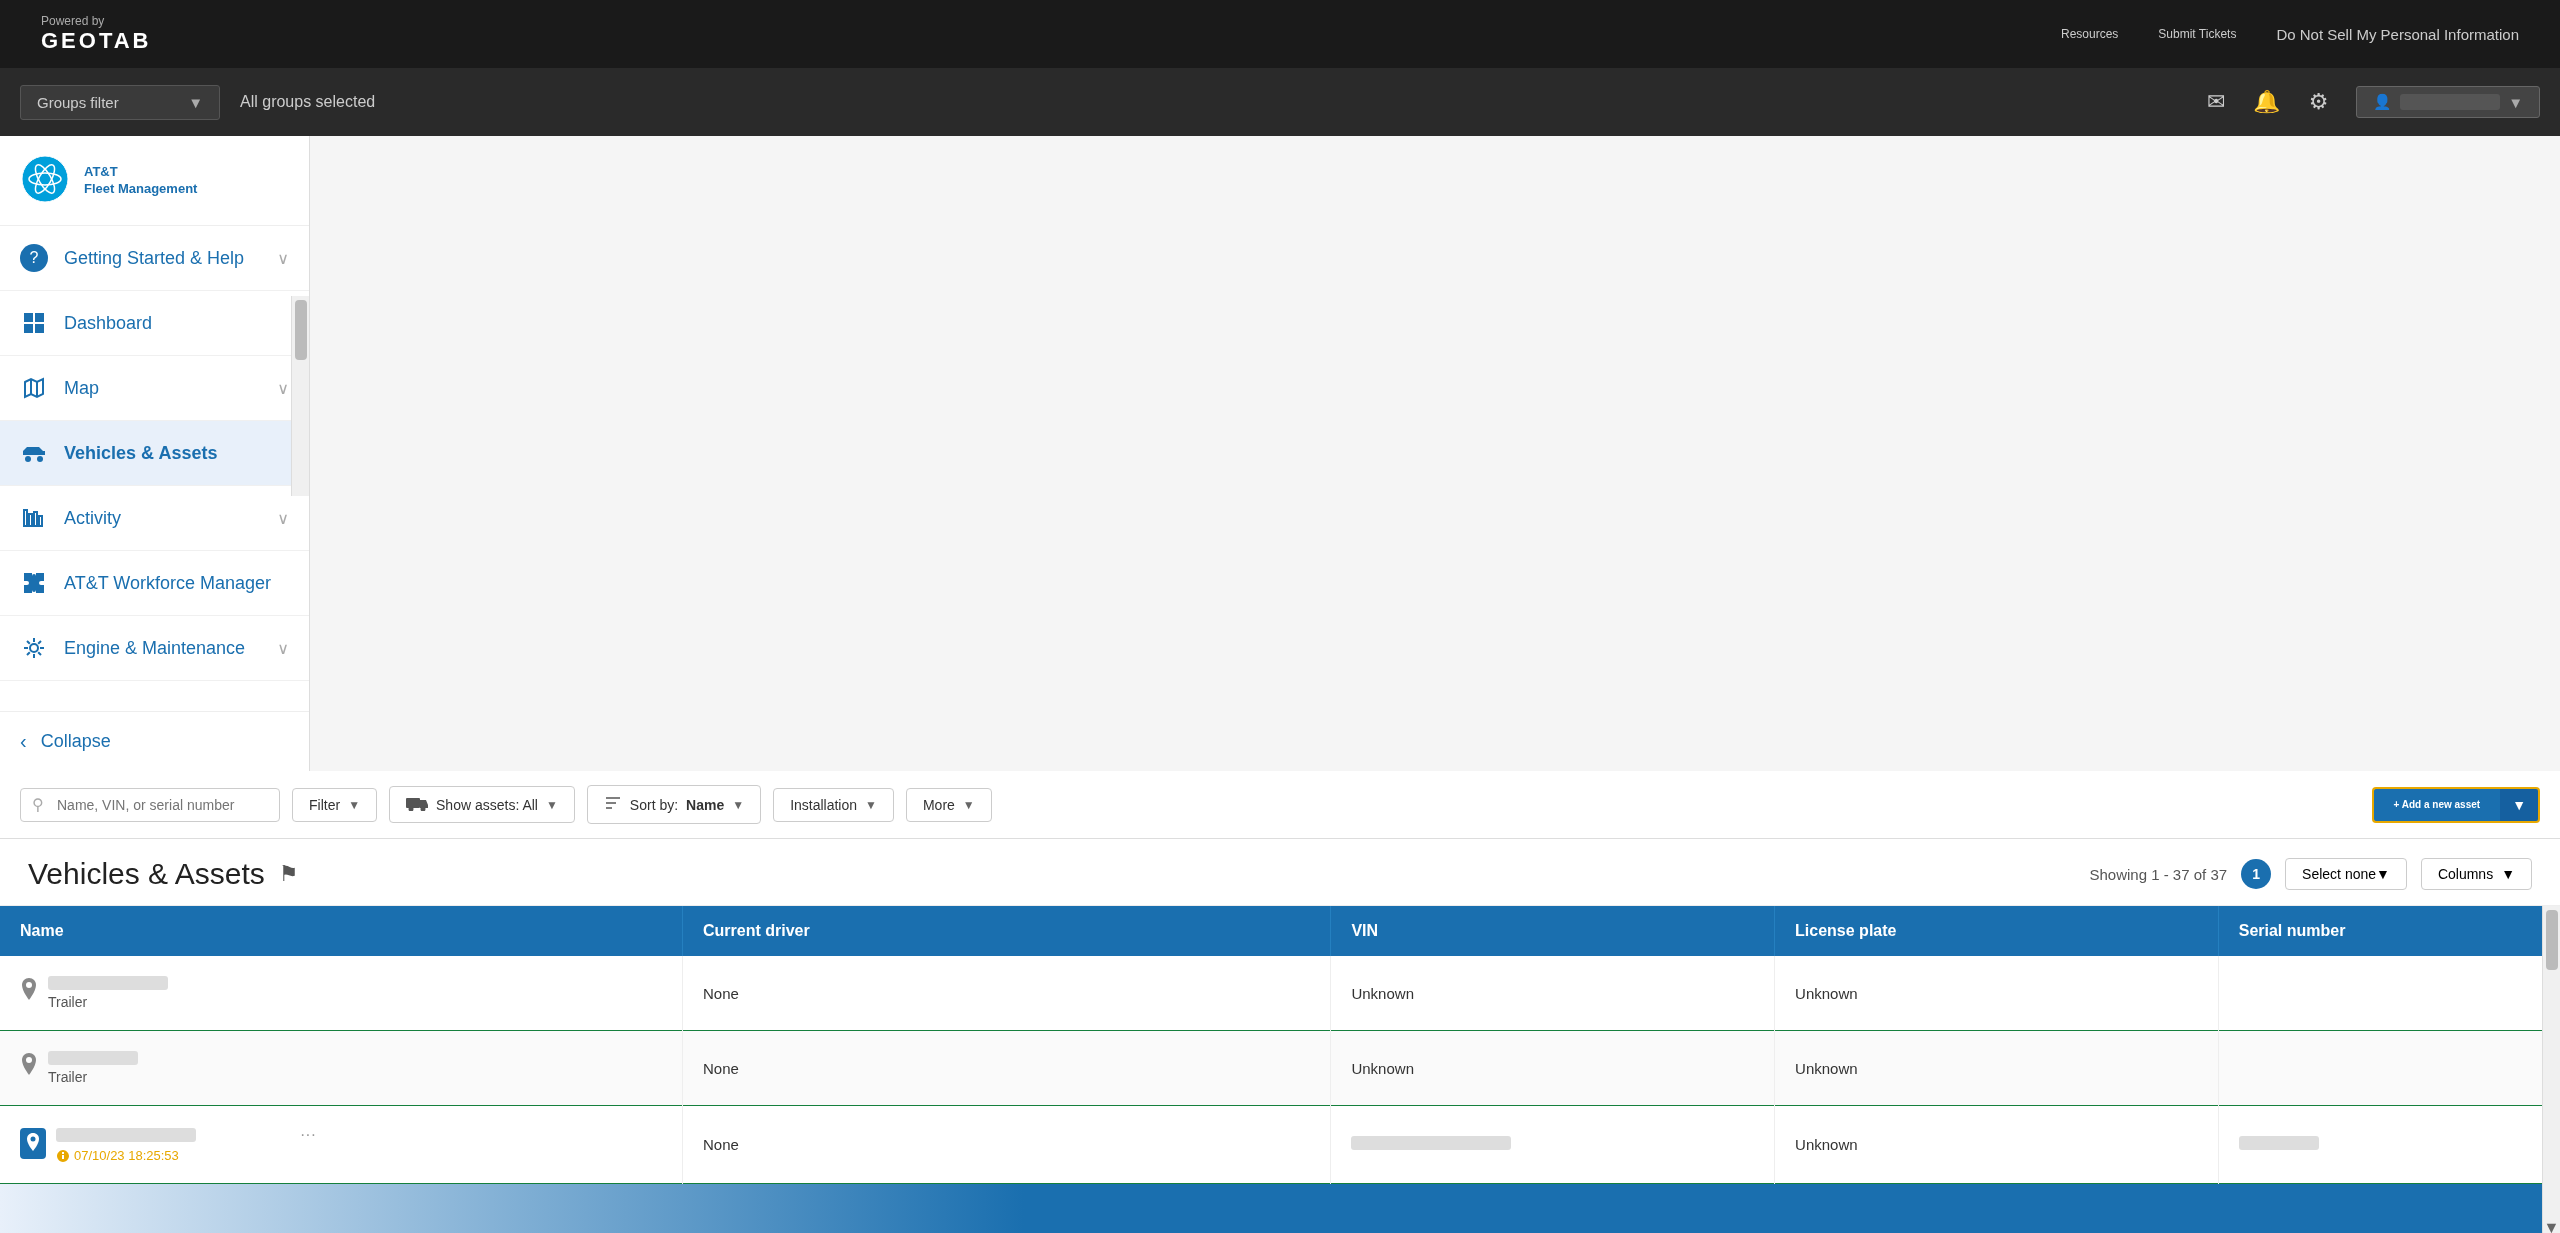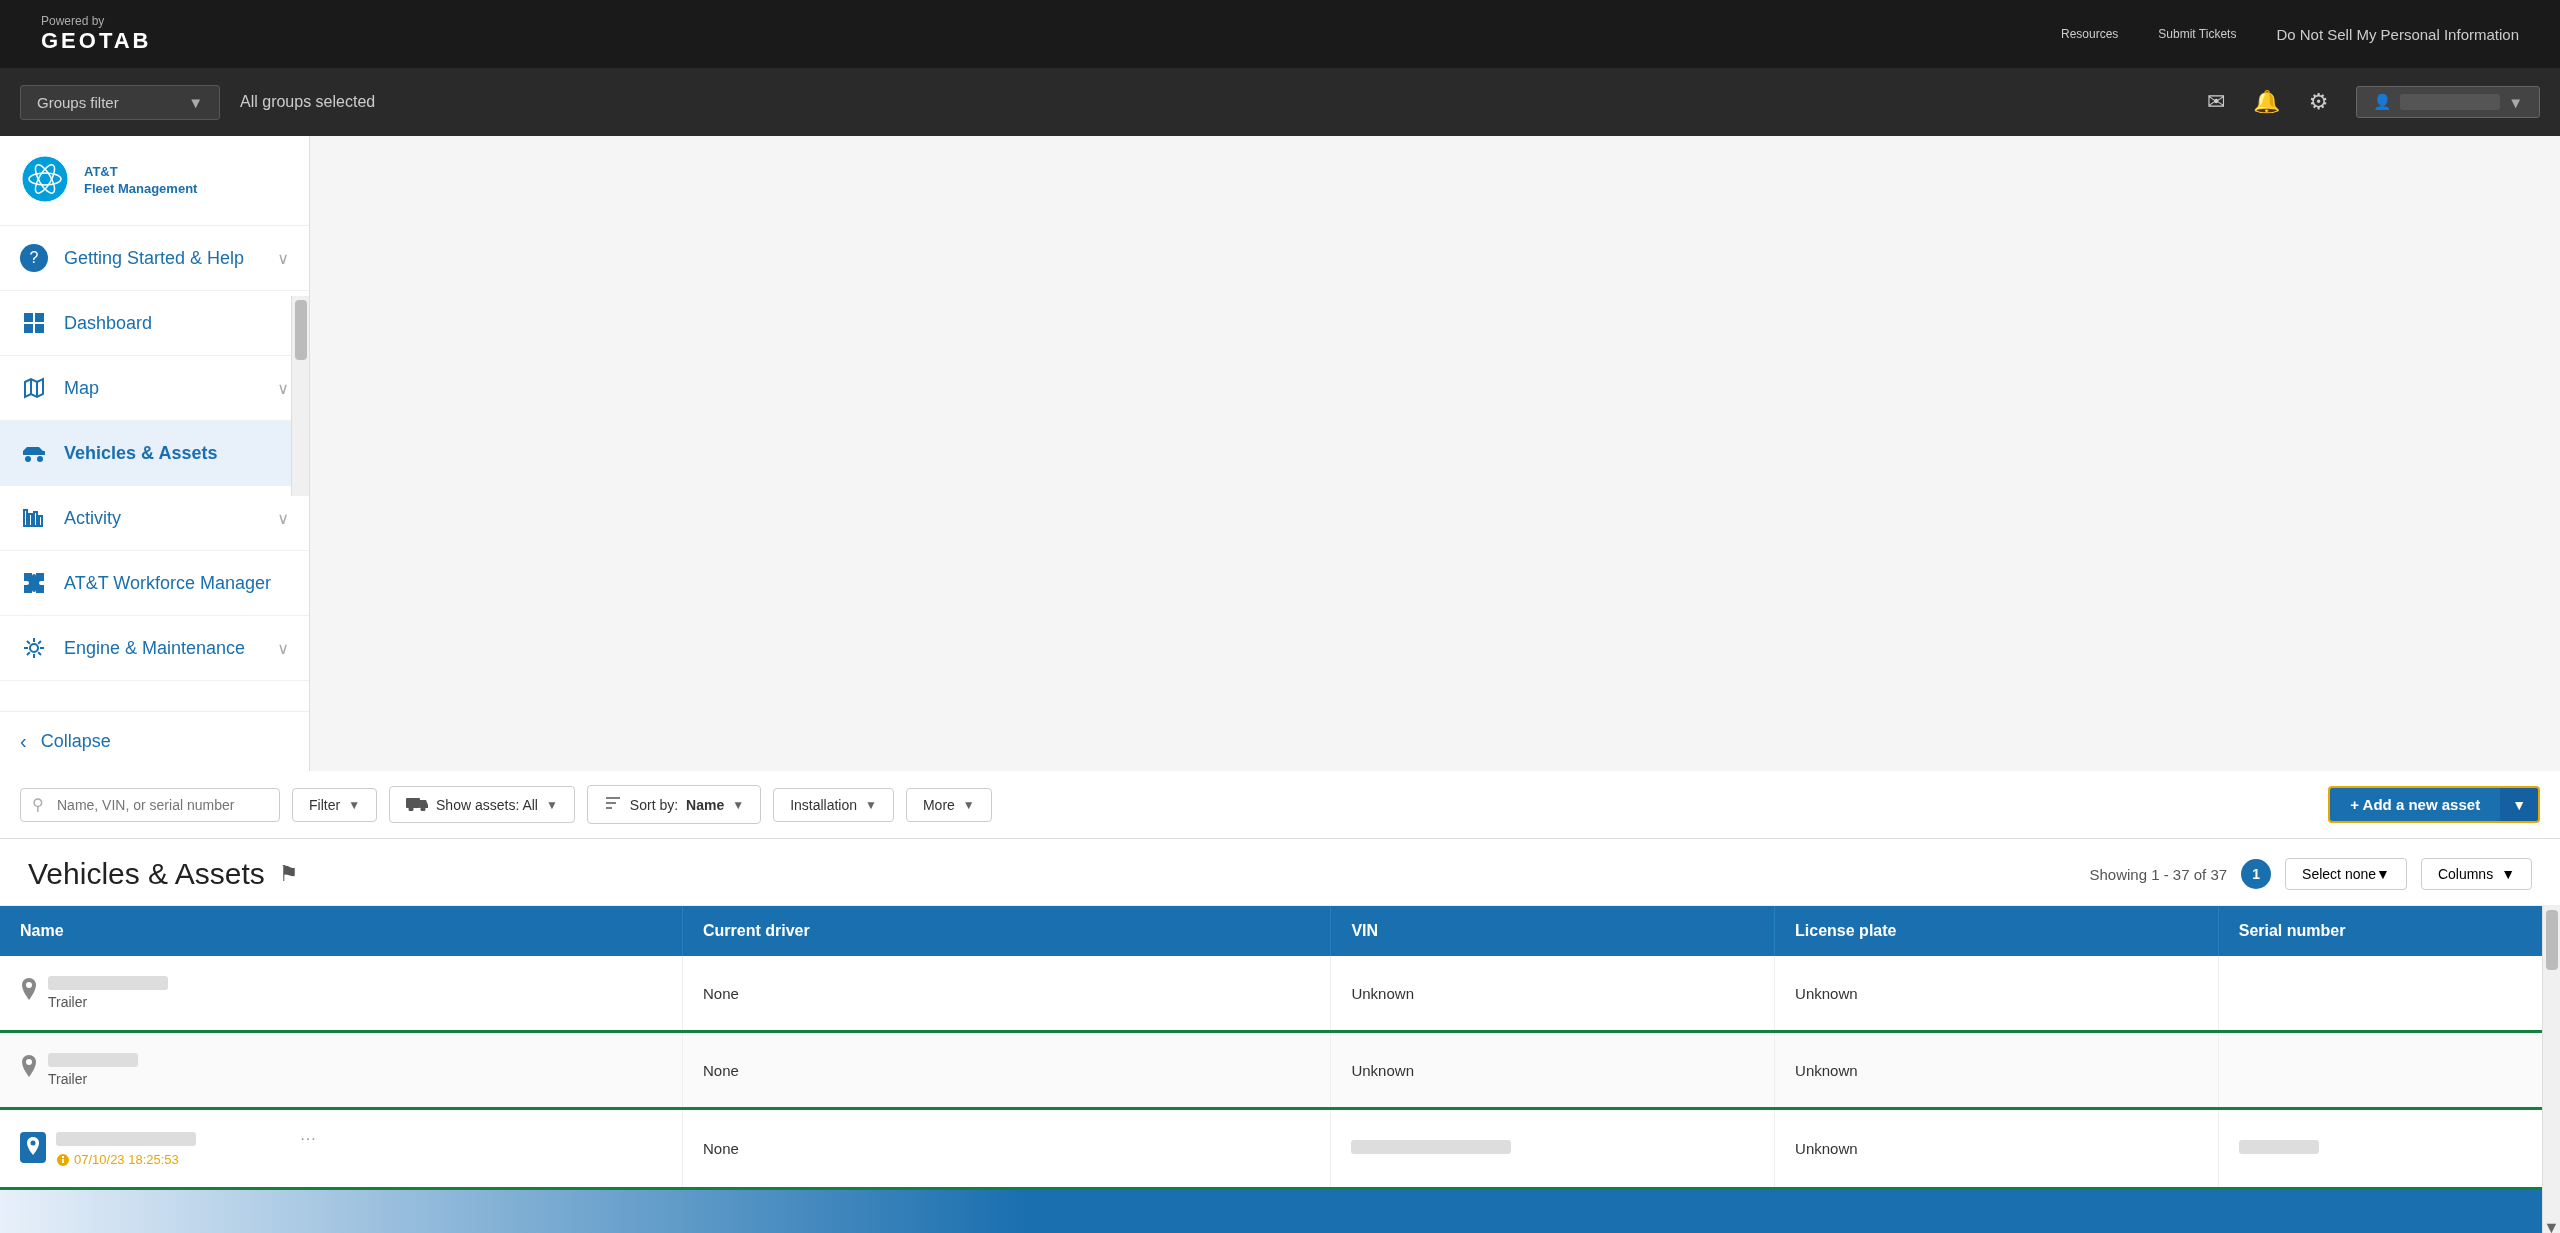--- a/index.html
+++ b/index.html
@@ -206,21 +206,21 @@
       gap: 8px;
       color: #333;
     }
     .toolbar-btn .chevron { color: #666; font-size: 12px; }
     .add-asset-btn {
       border: 2px solid #e8a800;
       background: #1a6faf;
       color: white;
       border-radius: 4px;
       padding: 8px 20px;
-      font-size: 15px;
+      font-size: 10px;
       font-weight: bold;
       cursor: pointer;
       display: flex;
       align-items: center;
       gap: 8px;
     }
     .add-asset-split {
       border: 2px solid #e8a800;
       border-left: none;
       background: #1560a0;
@@ -316,21 +316,21 @@
       color: white;
       padding: 16px 20px;
       text-align: left;
       font-size: 16px;
       font-weight: 600;
       border-right: 1px solid #2580c0;
       white-space: nowrap;
     }
     thead th:last-child { border-right: none; }
     tbody tr {
-      border-bottom: 3px solid #15803d;
+      border-bottom: 1px solid #15803d;
       background: white;
     }
     tbody tr:nth-child(even) { background: #fafafa; }
     tbody td {
       padding: 20px 20px;
       font-size: 15px;
       color: #333;
       border-right: 1px solid #eee;
       vertical-align: middle;
     }

